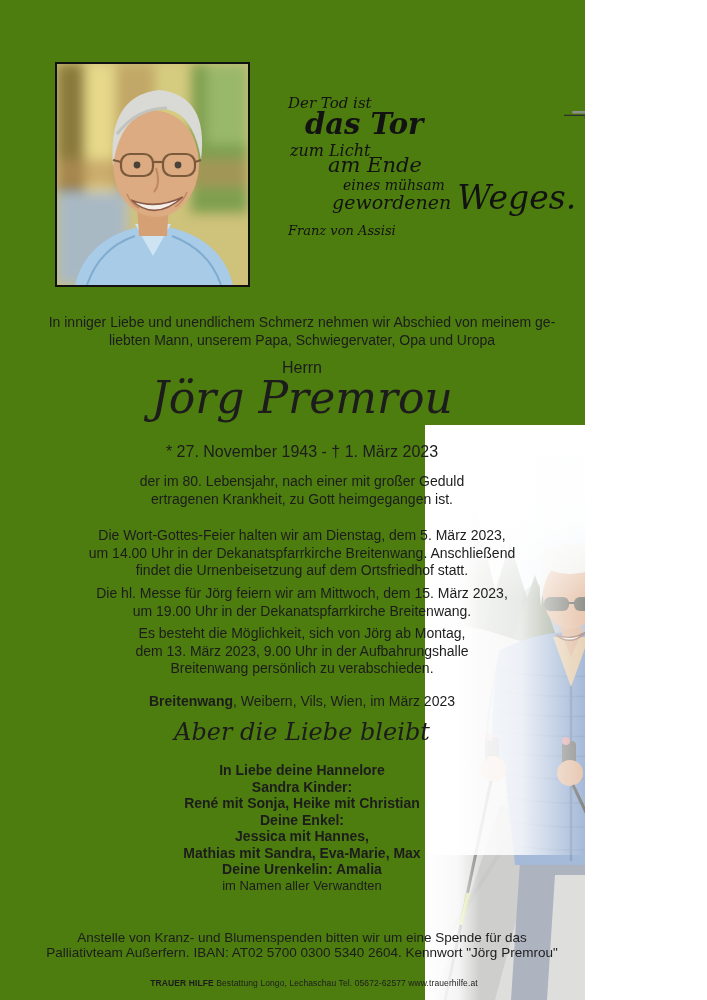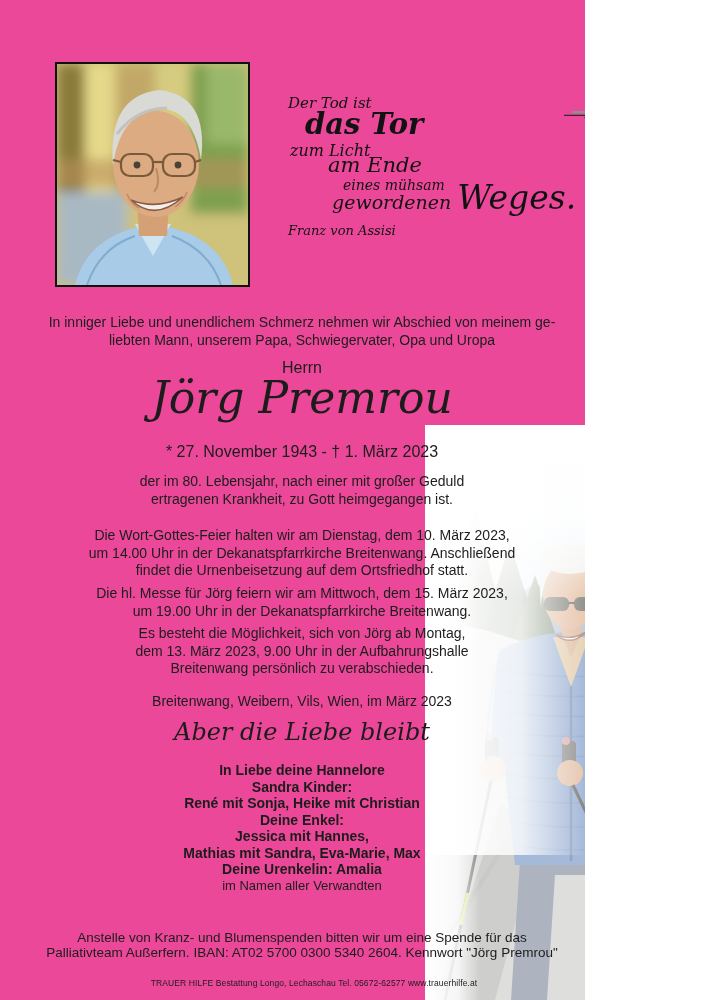--- a/index.html
+++ b/index.html
@@ -1,23 +1,23 @@
 <!DOCTYPE html>
 <html><head>
 <meta charset="utf-8">
 <style>
   html,body { margin:0; padding:0; background:#ffffff; }
   .page {
-    position:relative; width:585px; height:1000px; background:#ec4899;
+    position:relative; width:585px; height:1000px; background:#4d7c0f;
     font-family:"Liberation Sans", sans-serif; color:#1c1c1c; overflow:hidden;
   }
   .abs { position:absolute; }
   .col { left:0; width:604px; text-align:center; }
   .body-line { font-size:14px; line-height:17.5px; }
-  .bold { font-weight:normal; }
+  .bold { font-weight:bold; }
   .script { font-family:"DejaVu Serif", serif; font-style:italic; white-space:nowrap; }
 
   
   .portrait { left:55px; top:62px; width:191px; height:221px; border:2px solid #111; box-sizing:content-box; background:#cfc27a; }
   .portrait svg { display:block; }
 
   
   .quote { left:278px; top:90px; width:270px; height:160px; }
   .quote span { position:absolute; color:#121212; }
   .q1 { left:10px;  top:4px;   font-size:15px; }
@@ -246,21 +246,21 @@
   <div class="abs col name script z-text">Jörg Premrou</div>
 
   <div class="abs col dates z-text">* 27. November 1943 - † 1. März 2023</div>
 
   <div class="abs col passing z-text">
     <div class="body-line">der im 80. Lebensjahr, nach einer mit großer Geduld</div>
     <div class="body-line">ertragenen Krankheit, zu Gott heimgegangen ist.</div>
   </div>
 
   <div class="abs col p-wgf z-text">
-    <div class="body-line">Die Wort-Gottes-Feier halten wir am Dienstag, dem 10. März 2023,</div>
+    <div class="body-line">Die Wort-Gottes-Feier halten wir am Dienstag, dem 5. März 2023,</div>
     <div class="body-line">um 14.00 Uhr in der Dekanatspfarrkirche Breitenwang. Anschließend</div>
     <div class="body-line">findet die Urnenbeisetzung auf dem Ortsfriedhof statt.</div>
   </div>
 
   <div class="abs col p-messe z-text">
     <div class="body-line">Die hl. Messe für Jörg feiern wir am Mittwoch, dem 15. März 2023,</div>
     <div class="body-line">um 19.00 Uhr in der Dekanatspfarrkirche Breitenwang.</div>
   </div>
 
   <div class="abs col p-aufb z-text">

